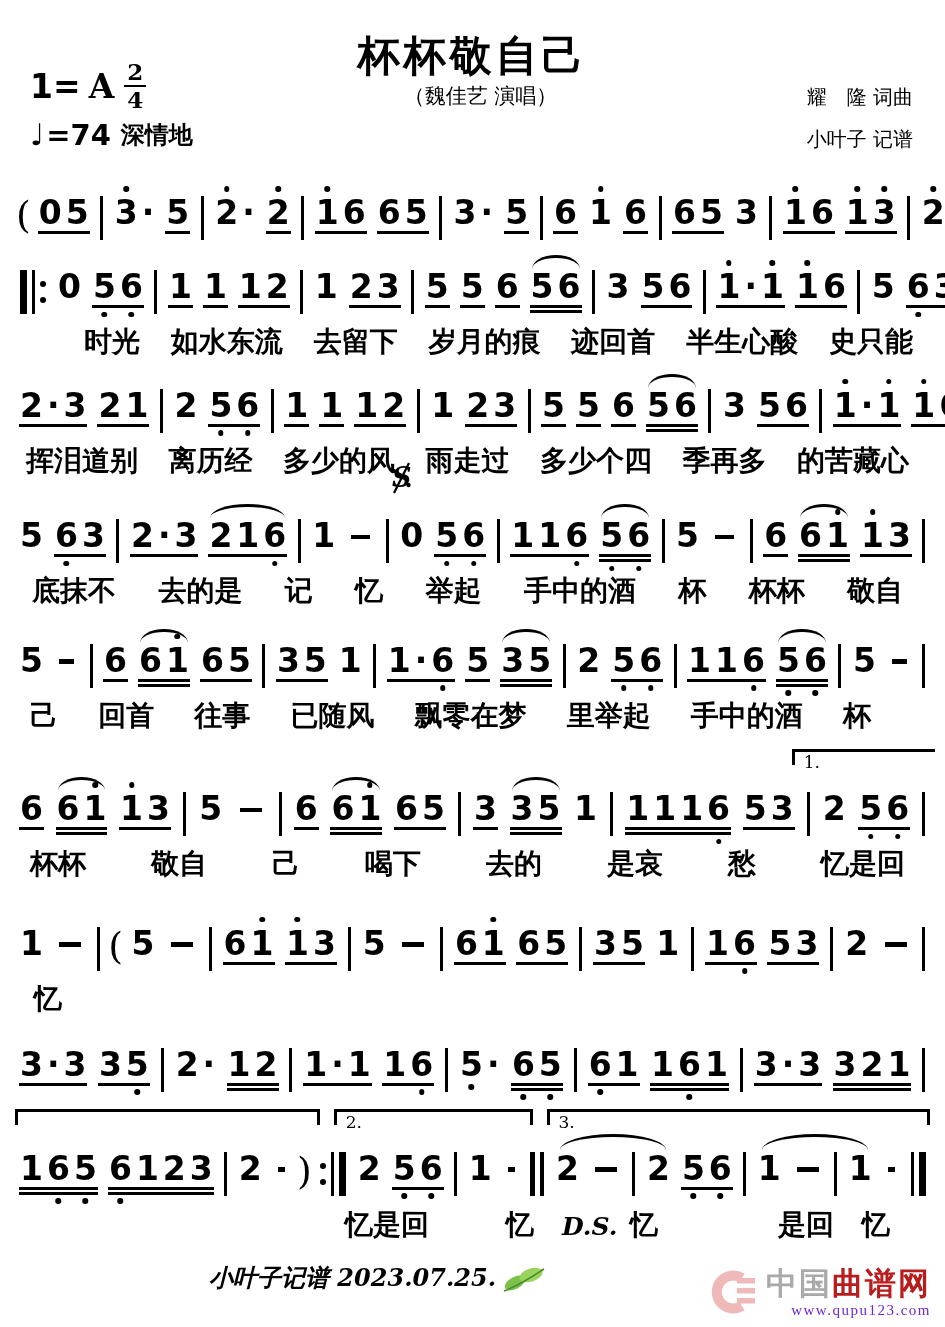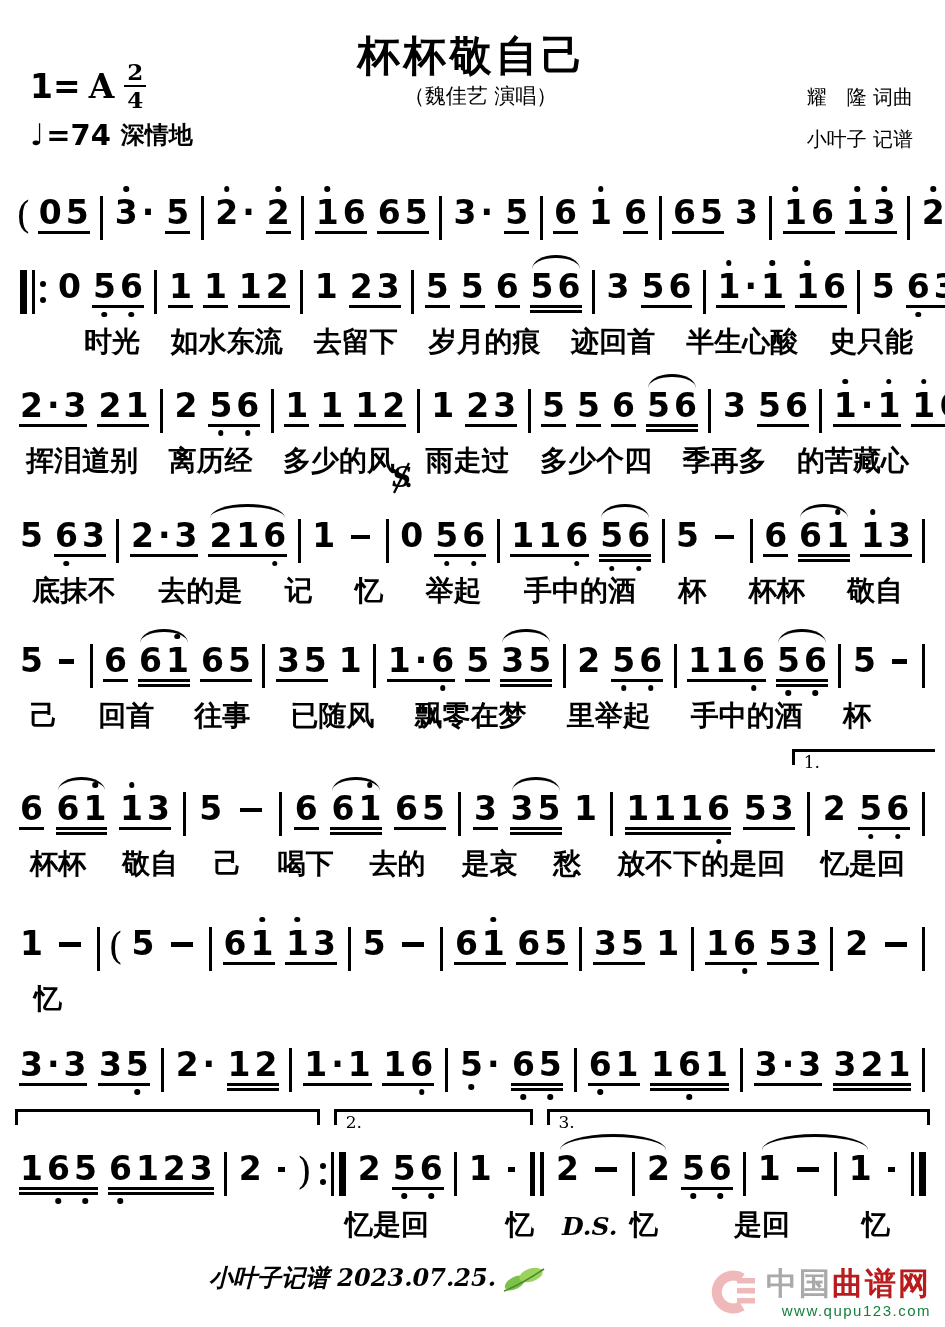--- a/index.html
+++ b/index.html
@@ -64,21 +64,21 @@
   .ln-3 .lyr{margin-left:22px;margin-right:32px;}
   .ln-4 .lyr{margin-left:20px;margin-right:64px;}
   .ln-5 .lyr{margin-left:20px;margin-right:30px;}
   .ln-6 .lyr{justify-content:flex-start;margin-left:24px;}
   .ln-8 .lyr{position:relative;display:block;height:38px;margin:10px 0 0;}
   .ln-8 .lyr span{position:absolute;top:0;}
   .ln-8 .lyr span:nth-child(1){left:335px;}
   .ln-8 .lyr span:nth-child(2){left:496px;}
   .ln-8 .lyr span:nth-child(3){left:552px;}
   .ln-8 .lyr span:nth-child(4){left:620px;}
-  .ln-8 .lyr span:nth-child(5){left:724px;}
+  .ln-8 .lyr span:nth-child(5){left:768px;}
   .ln-8 .lyr span:nth-child(6){left:852px;}
   .lyr .ds{font-style:italic;font-family:"DejaVu Serif",serif;font-size:25px;font-weight:700;padding-top:4px;}
   
   .ln-0{margin-top:18px;}
   .ln-1{margin-top:12px;}
   .ln-2{margin-top:14px;}
   .ln-3{margin-top:26px;}
   .ln-4{margin-top:20px;}
   .ln-5{margin-top:44px;}
   .ln-6{margin-top:30px;}
@@ -86,22 +86,22 @@
   .ln-8{margin-top:42px;}
   
   .foot{margin-top:16px;display:flex;align-items:center;justify-content:center;gap:6px;
         font-family:"DejaVu Serif",serif;font-style:italic;font-size:24px;font-weight:600;
         transform:translateX(-95px);}
   .wm{position:absolute;right:14px;bottom:8px;display:flex;align-items:center;gap:8px;}
   .wm-text{display:flex;flex-direction:column;align-items:flex-end;}
   .wm-brand{display:flex;font-size:31px;font-weight:700;letter-spacing:2px;line-height:1.1;}
   .wm-brand .g1{color:#a9a9a9;}
   .wm-brand .g2{color:#b91c1c;}
-  .wm-url{font-size:15px;color:#15803d;letter-spacing:1.5px;margin-top:2px;
-          font-family:Liberation Sans, sans-serif;}
+  .wm-url{font-size:15px;color:#6d28d9;letter-spacing:1.5px;margin-top:2px;
+          font-family:Liberation Serif, serif;}
 </style>
 </head>
 <body>
 
 <div class="page">
 
   <div class="hdr">
     <div class="title">杯杯敬自己</div>
     <div class="subtitle">（魏佳艺 演唱）</div>
     <div class="meta">
@@ -866,21 +866,20 @@
           </span>
         </div>
         <div class="lyr">
           <span>杯杯</span>
           <span>敬自</span>
           <span>己</span>
           <span>喝下</span>
           <span>去的</span>
           <span>是哀</span>
           <span>愁</span>
-          <span>放不下的是回</span>
           <span>忆是回</span>
         </div>
       </div>
       <div class="mline ln-6">
         <div class="nrow">
           <span class="grp">
             <span class="gl">
               <span class="nd">1</span>
             </span>
           </span>

